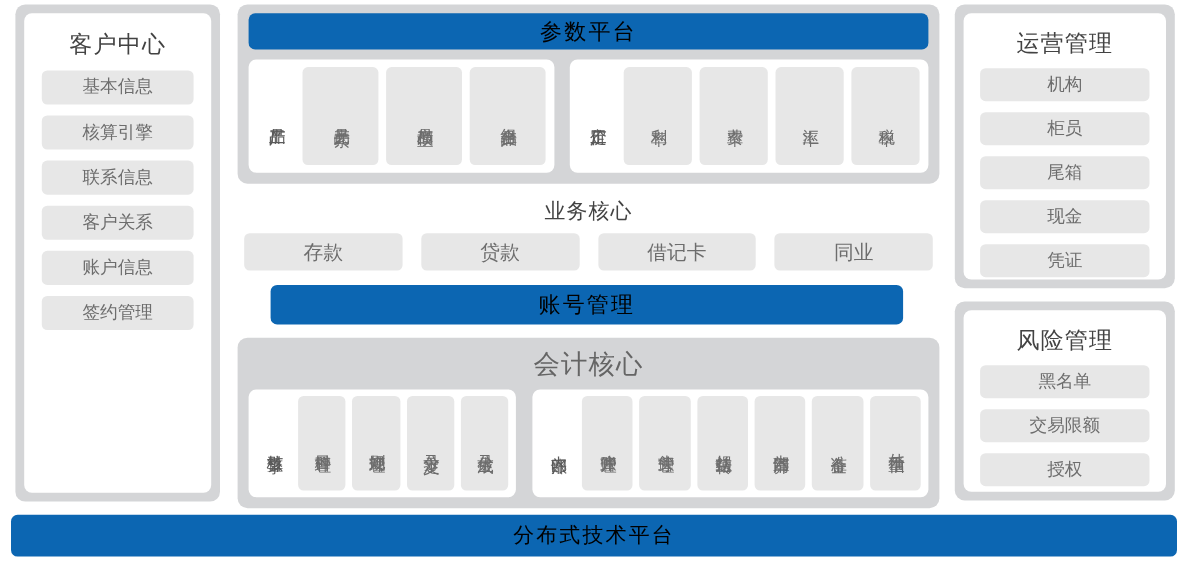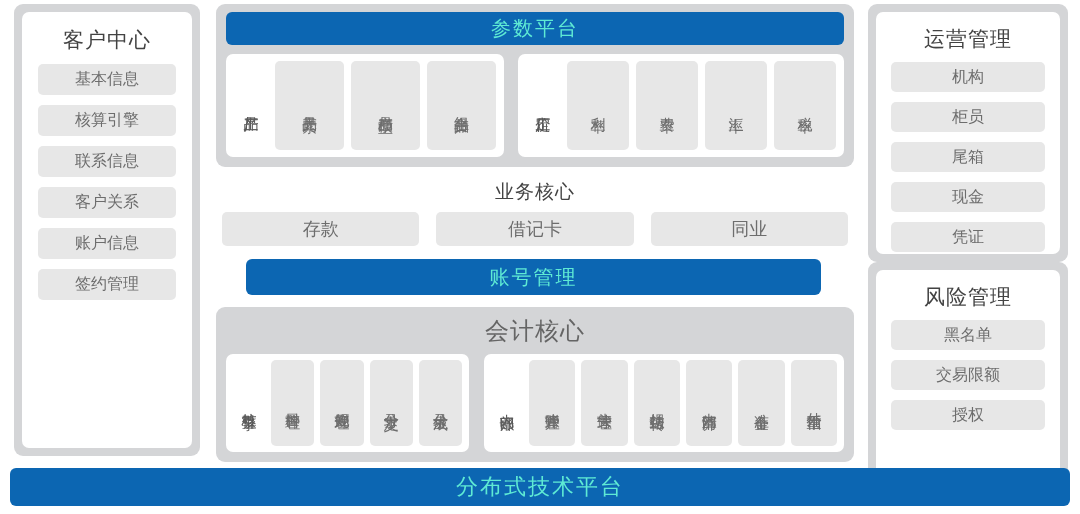--- a/index.html
+++ b/index.html
@@ -46,21 +46,21 @@
     color: #5a5a5a;
     font-size: 16px;
     display: flex;
     align-items: center;
     justify-content: center;
     text-align: center;
   }
   .blue-bar {
     background: #0c66b2;
     border-radius: 6px;
-    color: #5eead4;
+    color: #000000;
     font-size: 20px;
     letter-spacing: 2px;
     display: flex;
     align-items: center;
     justify-content: center;
   }
   
   .vtext {
     writing-mode: vertical-rl;
     text-orientation: upright;
@@ -145,28 +145,28 @@
     width: 200px;
   }
   .col-right .white-card {
     padding: 13px 15px 11px 15px;
     display: flex; flex-direction: column;
   }
   .col-right .panel-title { margin-bottom: 9px; }
   .right-items { display: flex; flex-direction: column; gap: 10px; }
   .right-items .pill { height: 30px; text-align: right; }
   .ops-block  { height: 258px; }
-  .risk-block { height: 231px; margin-top: 0; }
+  .risk-block { height: 181px; margin-top: 12px; }
 
   
   .bottom-bar {
     position: absolute;
     left: 10px; top: 468px;
     width: 1060px; height: 38px;
-    font-size: 22px;
+    font-size: 19px;
     letter-spacing: 2px;
   }
 </style>
 </head>
 <body>
 
 <div class="page">
 
   <div class="col-left gray-wrap">
     <div class="white-card">
@@ -221,20 +221,21 @@
           </div>
         </div>
 
       </div>
     </div>
 
     <div class="biz">
       <div class="panel-title">业务核心</div>
       <div class="biz-row">
         <div class="pill">存款</div>
+        <div class="pill">贷款</div>
         <div class="pill">借记卡</div>
         <div class="pill">同业</div>
       </div>
       <div class="blue-bar acct-bar">账号管理</div>
     </div>
 
     <div class="gray-wrap acc-wrap">
       <div class="panel-title">会计核心</div>
       <div class="acc-groups">
 

